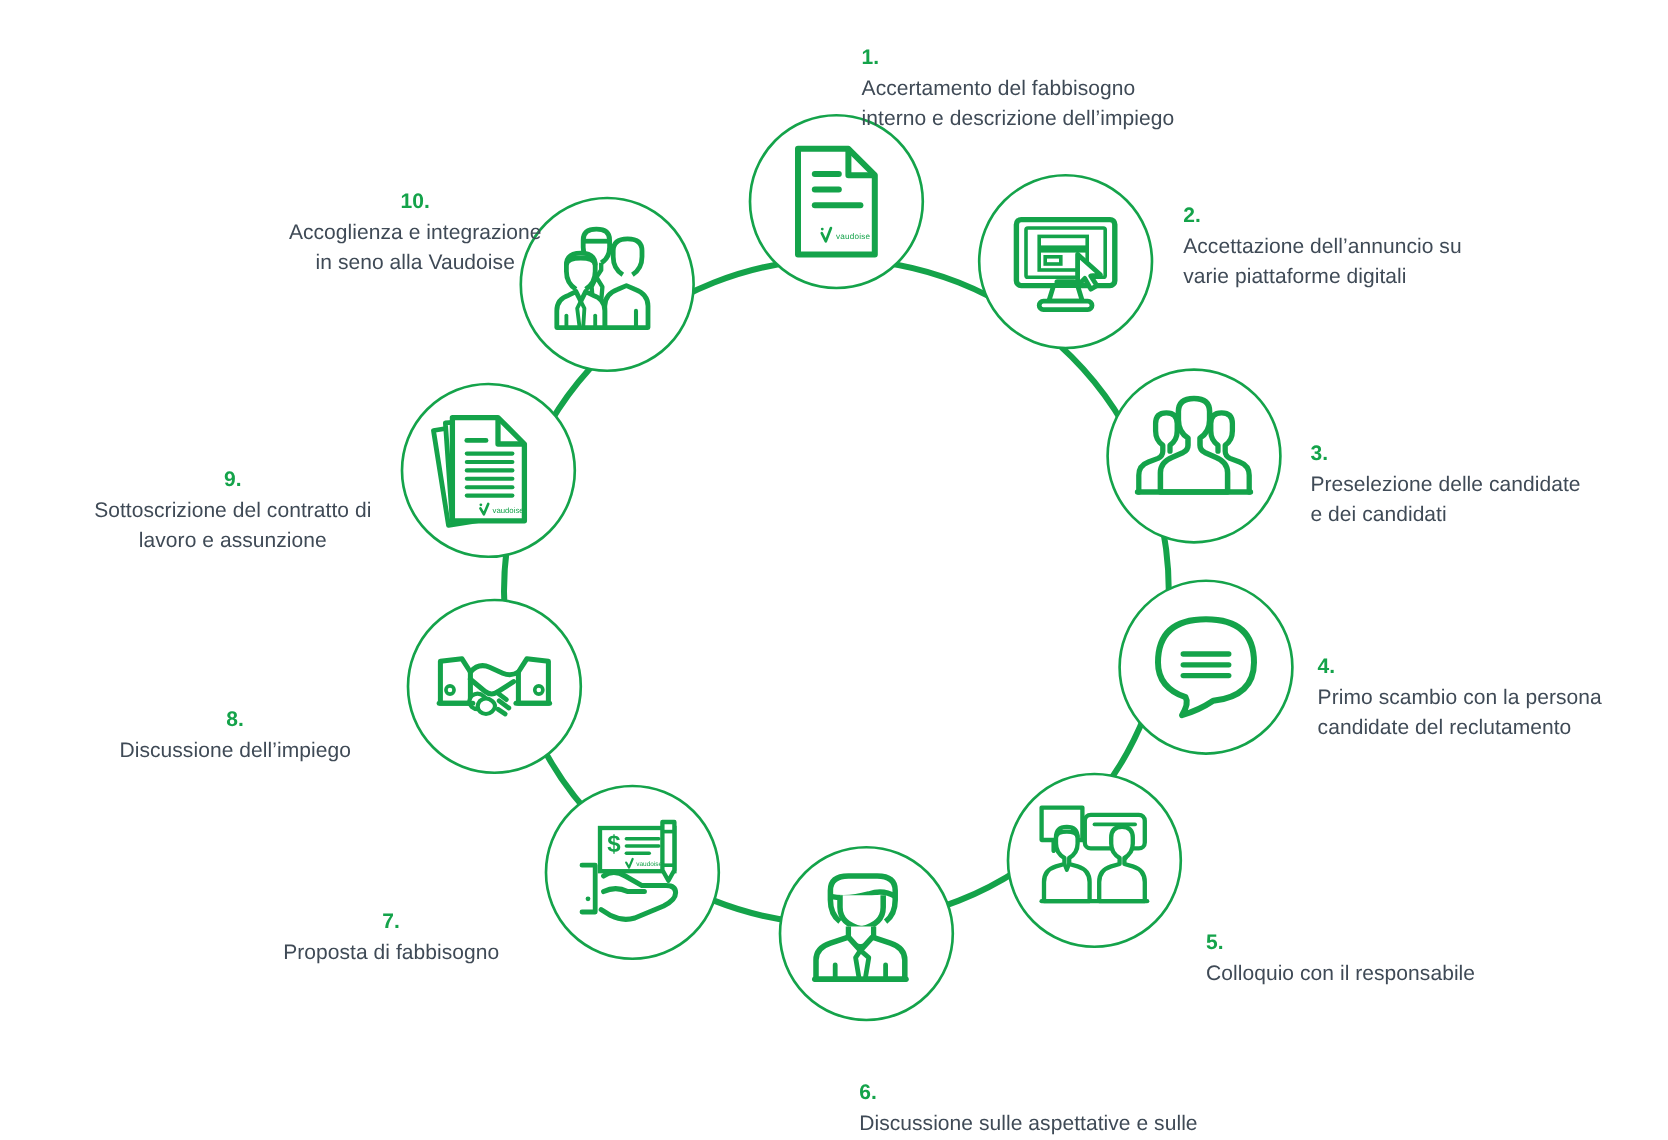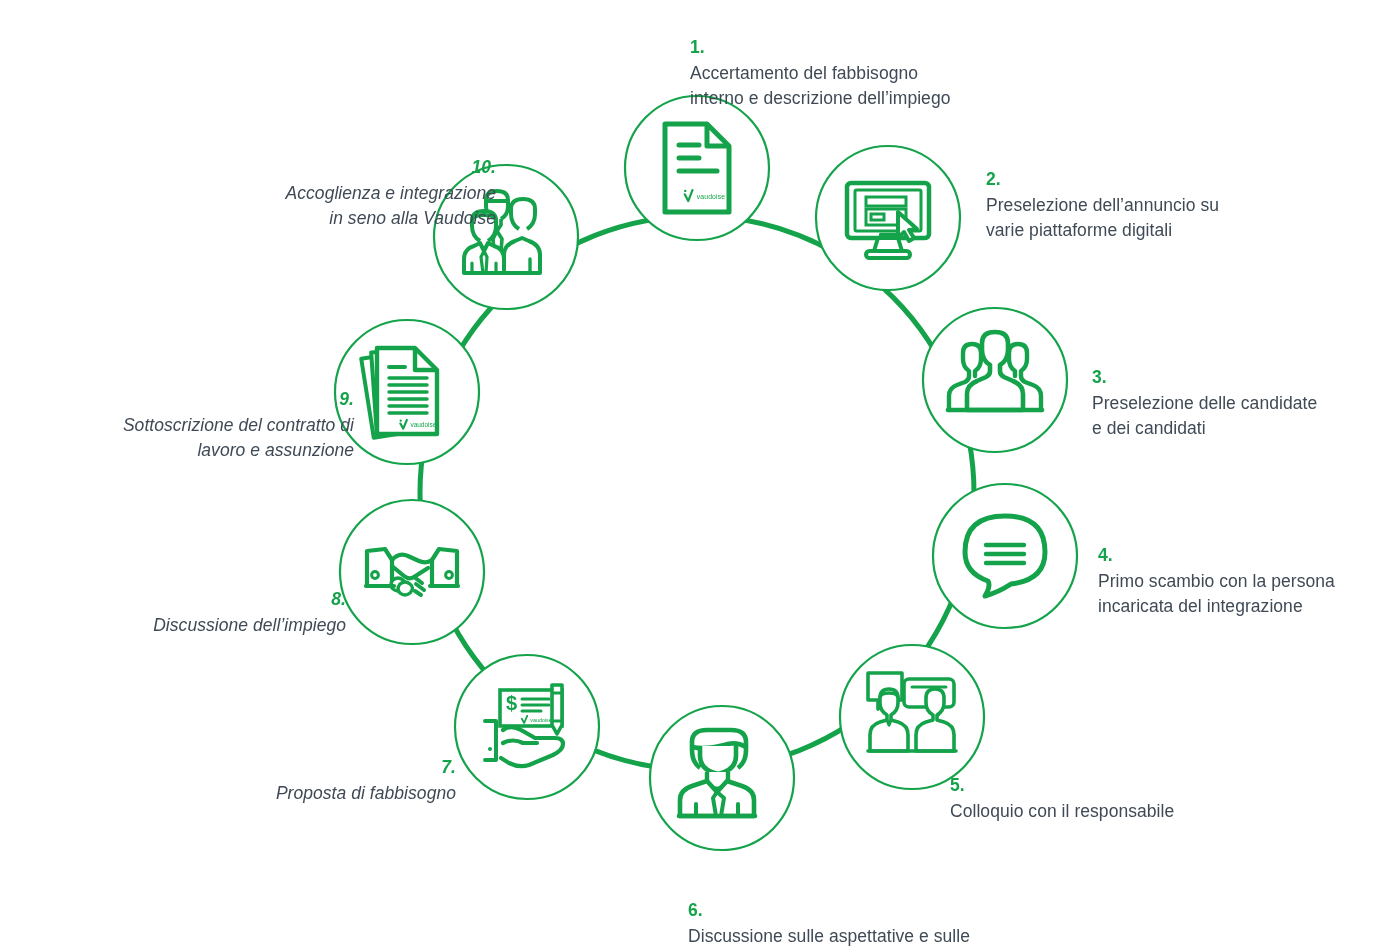--- a/index.html
+++ b/index.html
@@ -27,29 +27,29 @@
     font-size: 17.5px;
     line-height: 1.45;
     letter-spacing: 0.05px;
     white-space: pre-line;
   }
   .label .num {
     color: #14a34a;
     font-weight: bold;
   }
   .label.right { text-align: left; }
-  .label.left  { text-align: right; font-style: italic; }
-  .label.center{ text-align: left; }
+  .label.left  { text-align: center; }
+  .label.center{ text-align: left; margin-left: 28px; }
 
   
   #lbl-1  { left: 690px; top: 10px;  width: 330px; }
   #lbl-2  { left: 986px; top: 142px; width: 330px; }
   #lbl-3  { left: 1092px;top: 340px; width: 300px; }
   #lbl-4  { left: 1098px;top: 518px; width: 292px; }
-  #lbl-5  { left: 950px;top: 748px; width: 330px; }
+  #lbl-5  { left: 1005px;top: 748px; width: 330px; }
   #lbl-6  { left: 688px; top: 873px; width: 400px; }
   #lbl-7  { left: 196px; top: 730px; width: 260px; }
   #lbl-8  { left: 46px;  top: 562px; width: 300px; }
   #lbl-9  { left: 34px;  top: 362px; width: 320px; }
   #lbl-10 { left: 196px; top: 130px; width: 300px; }
 </style>
 </head>
 <body>
 
 <svg id="diagram" viewBox="0 0 1390 950">
@@ -215,34 +215,34 @@
 </svg>
 
 <div class="label center" id="lbl-1">
   <span class="num">1.</span>
   <span>Accertamento del fabbisogno
 interno e descrizione dell’impiego</span>
 </div>
 
 <div class="label right" id="lbl-2">
   <span class="num">2.</span>
-  <span>Preselezione dell’annuncio su
+  <span>Accettazione dell’annuncio su
 varie piattaforme digitali</span>
 </div>
 
 <div class="label right" id="lbl-3">
   <span class="num">3.</span>
   <span>Preselezione delle candidate
 e dei candidati</span>
 </div>
 
 <div class="label right" id="lbl-4">
   <span class="num">4.</span>
   <span>Primo scambio con la persona
-incaricata del integrazione</span>
+candidate del reclutamento</span>
 </div>
 
 <div class="label right" id="lbl-5">
   <span class="num">5.</span>
   <span>Colloquio con il responsabile</span>
 </div>
 
 <div class="label center" id="lbl-6">
   <span class="num">6.</span>
   <span>Discussione sulle aspettative e sulle

